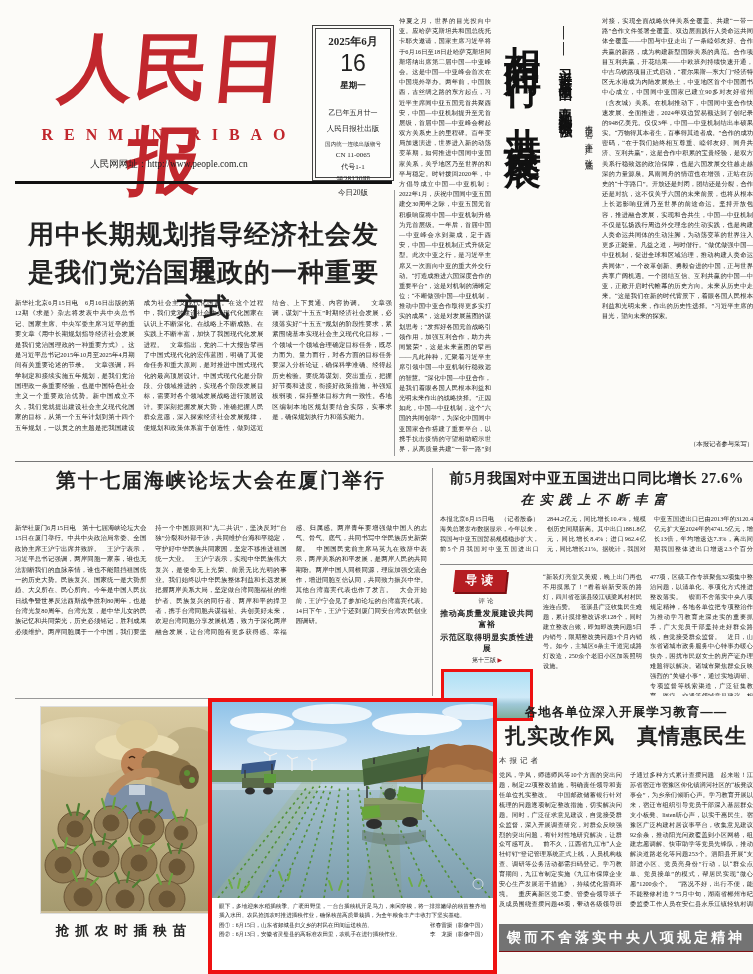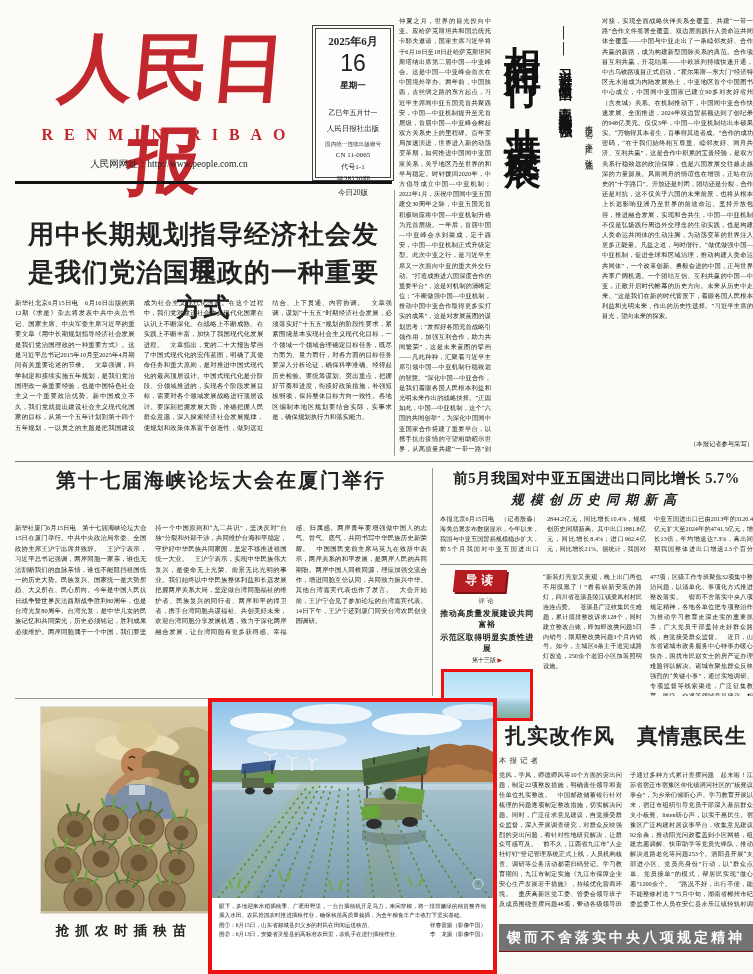--- a/index.html
+++ b/index.html
@@ -141,23 +141,23 @@
 
   <div class="abs hr-mid"></div>
 
   <div class="abs forum-h ctr">第十七届海峡论坛大会在厦门举行</div>
   <div class="abs forum-body jus">新华社厦门6月15日电　第十七届海峡论坛大会15日在厦门举行。中共中央政治局常委、全国政协主席王沪宁出席并致辞。　王沪宁表示，习近平总书记强调，两岸同胞一家亲，谁也无法割断我们的血脉亲情，谁也不能阻挡祖国统一的历史大势。民族复兴、国家统一是大势所趋、大义所在、民心所向。今年是中国人民抗日战争暨世界反法西斯战争胜利80周年，也是台湾光复80周年。台湾光复，是中华儿女的民族记忆和共同荣光，历史必须铭记，胜利成果必须维护。两岸同胞属于一个中国，我们要坚持一个中国原则和“九二共识”，坚决反对“台独”分裂和外部干涉，共同维护台海和平稳定，守护好中华民族共同家园，坚定不移推进祖国统一大业。　王沪宁表示，实现中华民族伟大复兴，是使命无上光荣、前景无比光明的事业。我们始终以中华民族整体利益和长远发展把握两岸关系大局，坚定做台湾同胞福祉的维护者、民族复兴的同行者、两岸和平的捍卫者，携手台湾同胞共谋福祉、共创美好未来，欢迎台湾同胞分享发展机遇，致力于深化两岸融合发展，让台湾同胞有更多获得感、幸福感、归属感。两岸青年要增强做中国人的志气、骨气、底气，共同书写中华民族历史新荣耀。　中国国民党前主席马英九在致辞中表示，两岸关系的和平发展，是两岸人民的共同期盼。两岸中国人同根同源，理应加强交流合作，增进同胞互信认同，共同致力振兴中华。其他台湾嘉宾代表也作了发言。　大会开始前，王沪宁会见了参加论坛的台湾嘉宾代表。　14日下午，王沪宁还到厦门同安台湾农民创业园调研。</div>
 
   <div class="abs vd2"></div>
 
   <div class="abs trade-h ctr">
     <span>前5月我国对中亚五国进出口同比增长</span>
-    <span class="trade-rate">5.7%</span>
-  </div>
-  <div class="abs trade-sub ctr">规模创历史同期新高</div>
+    <span class="trade-rate">27.6%</span>
+  </div>
+  <div class="abs trade-sub ctr">在实践上不断丰富</div>
   <div class="abs trade-body jus">本报北京6月15日电　（记者殷淼）海关总署发布数据显示，今年以来，我国与中亚五国贸易规模稳步扩大，前5个月我国对中亚五国进出口2844.2亿元，同比增长10.4%，规模创历史同期新高。其中出口1881.8亿元，同比增长8.4%；进口962.4亿元，同比增长21%。据统计，我国对中亚五国进出口已由2013年的3120.4亿元扩大至2024年的4741.5亿元，增长13倍，年均增速达7.3%，高出同期我国整体进出口增速2.3个百分点，双边经贸往来持续深化。我国积极挖掘与中亚农业领域合作潜力，越来越多中亚特色优质农产品进入中国市场。今年前5月，我国自中亚五国进口农产品43.4亿元，同比增长26.9%。其中，自哈萨克斯坦进口豆粕同比增长202.1%，自乌兹别克斯坦进口葡萄干同比增长152.7%，自吉尔吉斯斯坦进口蜂蜜同比增长18.9倍。得益于构建高水平互联互通网络，周边陆路通道持续优化，公路运输占我国对中亚五国进出口比重近年来大幅提升。今年前5月，我国以公路运输方式对中亚五国进出口1436.3亿元，同比增长18.9%，占比保持在五成以上。</div>
 
   <div class="abs hr-trade"></div>
 
   <div class="abs digest">
     <div class="digest-label">导读</div>
     <div class="digest-sec">评论</div>
     <div class="digest-l1">推动高质量发展建设共同富裕</div>
     <div class="digest-l2">示范区取得明显实质性进展</div>
     <div class="digest-page">
@@ -333,18 +333,19 @@
     <div class="figrow">
       <span>图①：6月15日，山东省郯城县归义乡的村民在田间运送秧苗。</span>
       <span class="credit">张春雷摄（影像中国）</span>
     </div>
     <div class="figrow">
       <span>图②：6月13日，安徽省灵璧县的高标准农田里，农机手在进行插秧作业。</span>
       <span class="credit">李　龙摄（影像中国）</span>
     </div>
   </div>
 
+  <div class="abs learn-kicker">各地各单位深入开展学习教育——</div>
   <div class="abs learn-h">扎实改作风　真情惠民生</div>
   <div class="abs learn-by">本报记者</div>
   <div class="abs learn-body jus">党风，学风，师德师风等10个方面的突出问题，制定22项整改措施，明确责任领导和责任单位扎实整改。　中国邮政储蓄银行针对梳理的问题逐项制定整改措施，切实解决问题。同时，广泛征求意见建议，自觉接受群众监督，深入开展调查研究，对群众反映强烈的突出问题，有针对性地研究解决，让群众可感可及。　前不久，江西省九江市“人企社钉钉”登记管理系统正式上线，人员机构核查、调研等公务活动都需扫码登记。学习教育期间，九江市制定实施《九江市保障企业安心生产发展若干措施》，持续优化营商环境。　重庆高新区党工委、管委会领导班子及成员围绕查摆问题48项，带动各级领导班子通过多种方式累计查摆问题　起来啦！江苏省宿迁市宿豫区仰化镇涧河社区的“板凳议事会”，为乡亲们倾听心声。学习教育开展以来，宿迁市组织引导党员干部深入基层群众支小板凳、listen听心声，以实干惠民生。宿豫区广泛构建村居议事平台，收集意见建议92余条，推动阳光问政覆盖到小区网格，组建志愿调解、快审助学等党员先锋队，推动解决道路老化等问题253个。泗阳县开展“支部进小区、党员亮身份”行动，以“群众点单、党员接单”的模式，帮居民实现“微心愿”1200余个。　“路况不好，出行不便，能不能整修村道？”5月中旬，湖南省郴州市纪委监委工作人员在安仁县永乐江镇轻轨村调研时，村民提出这一诉求。相关部门随即摸排人员调研，制定整改计划。（下转第四版）</div>
   <div class="abs learn-banner">锲而不舍落实中央八项规定精神</div>
 
 </div>
 
 </body></html>

